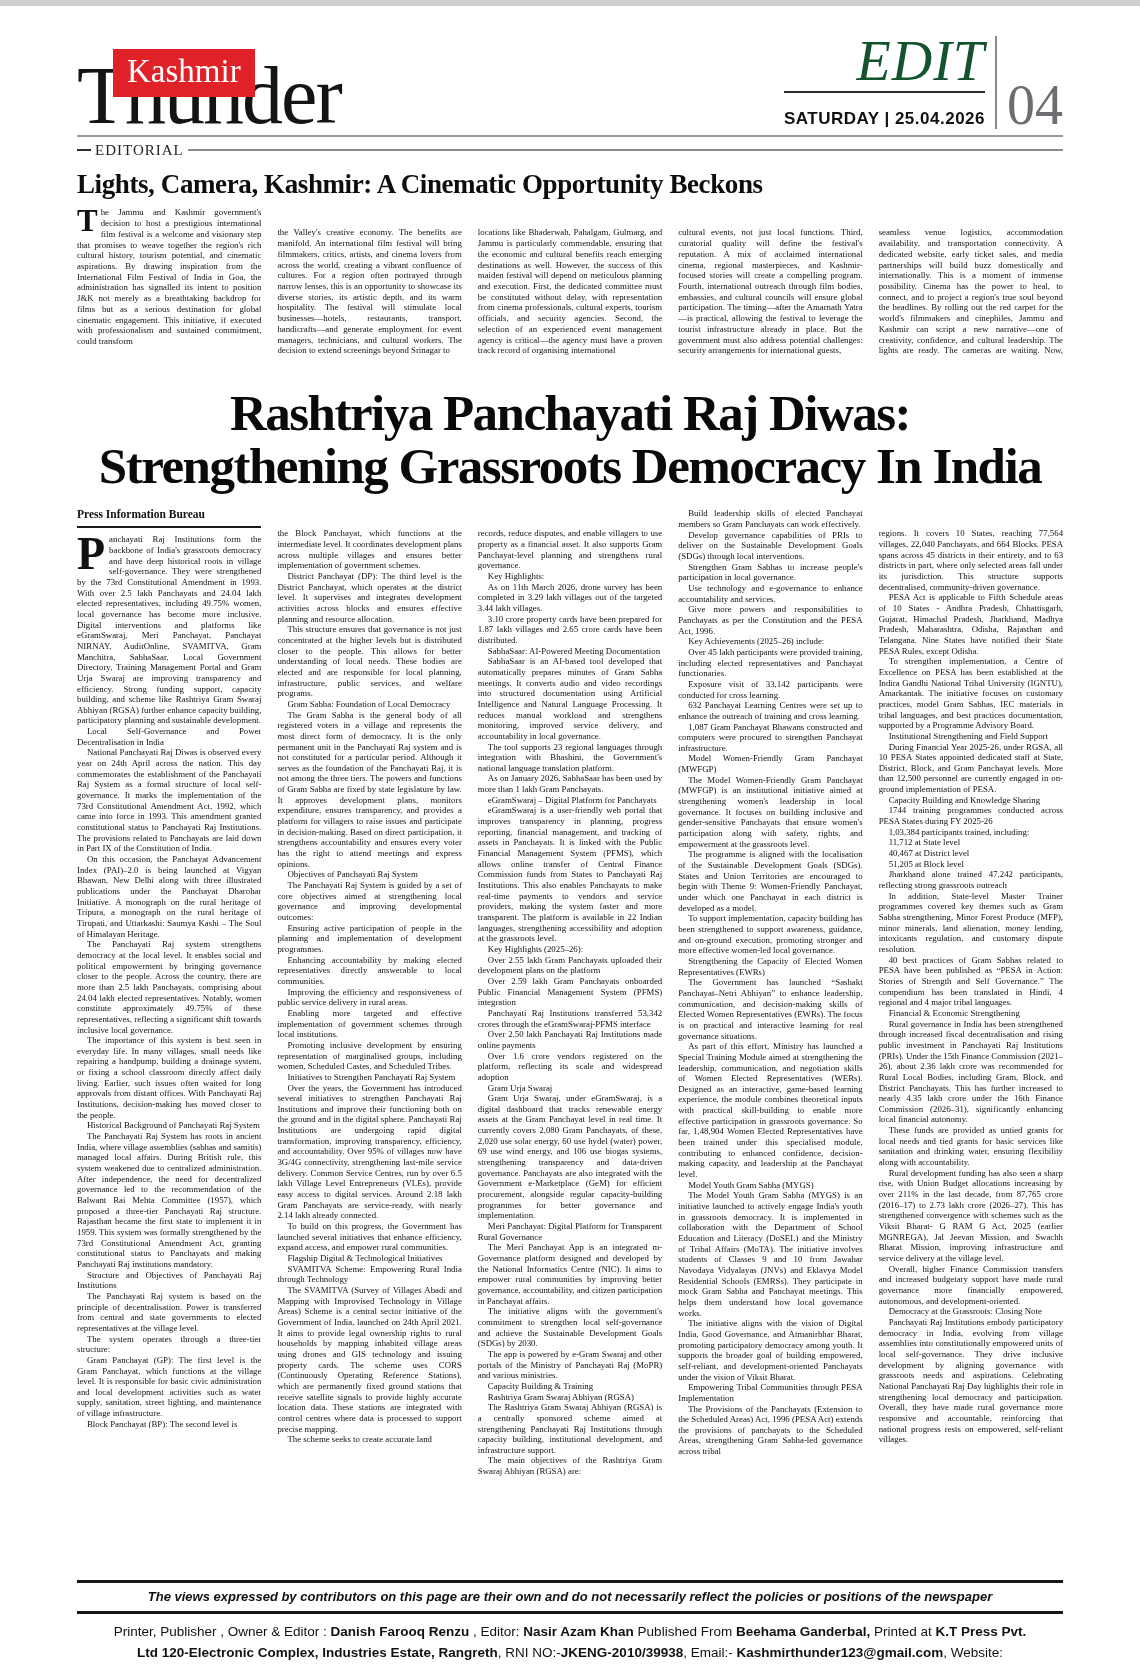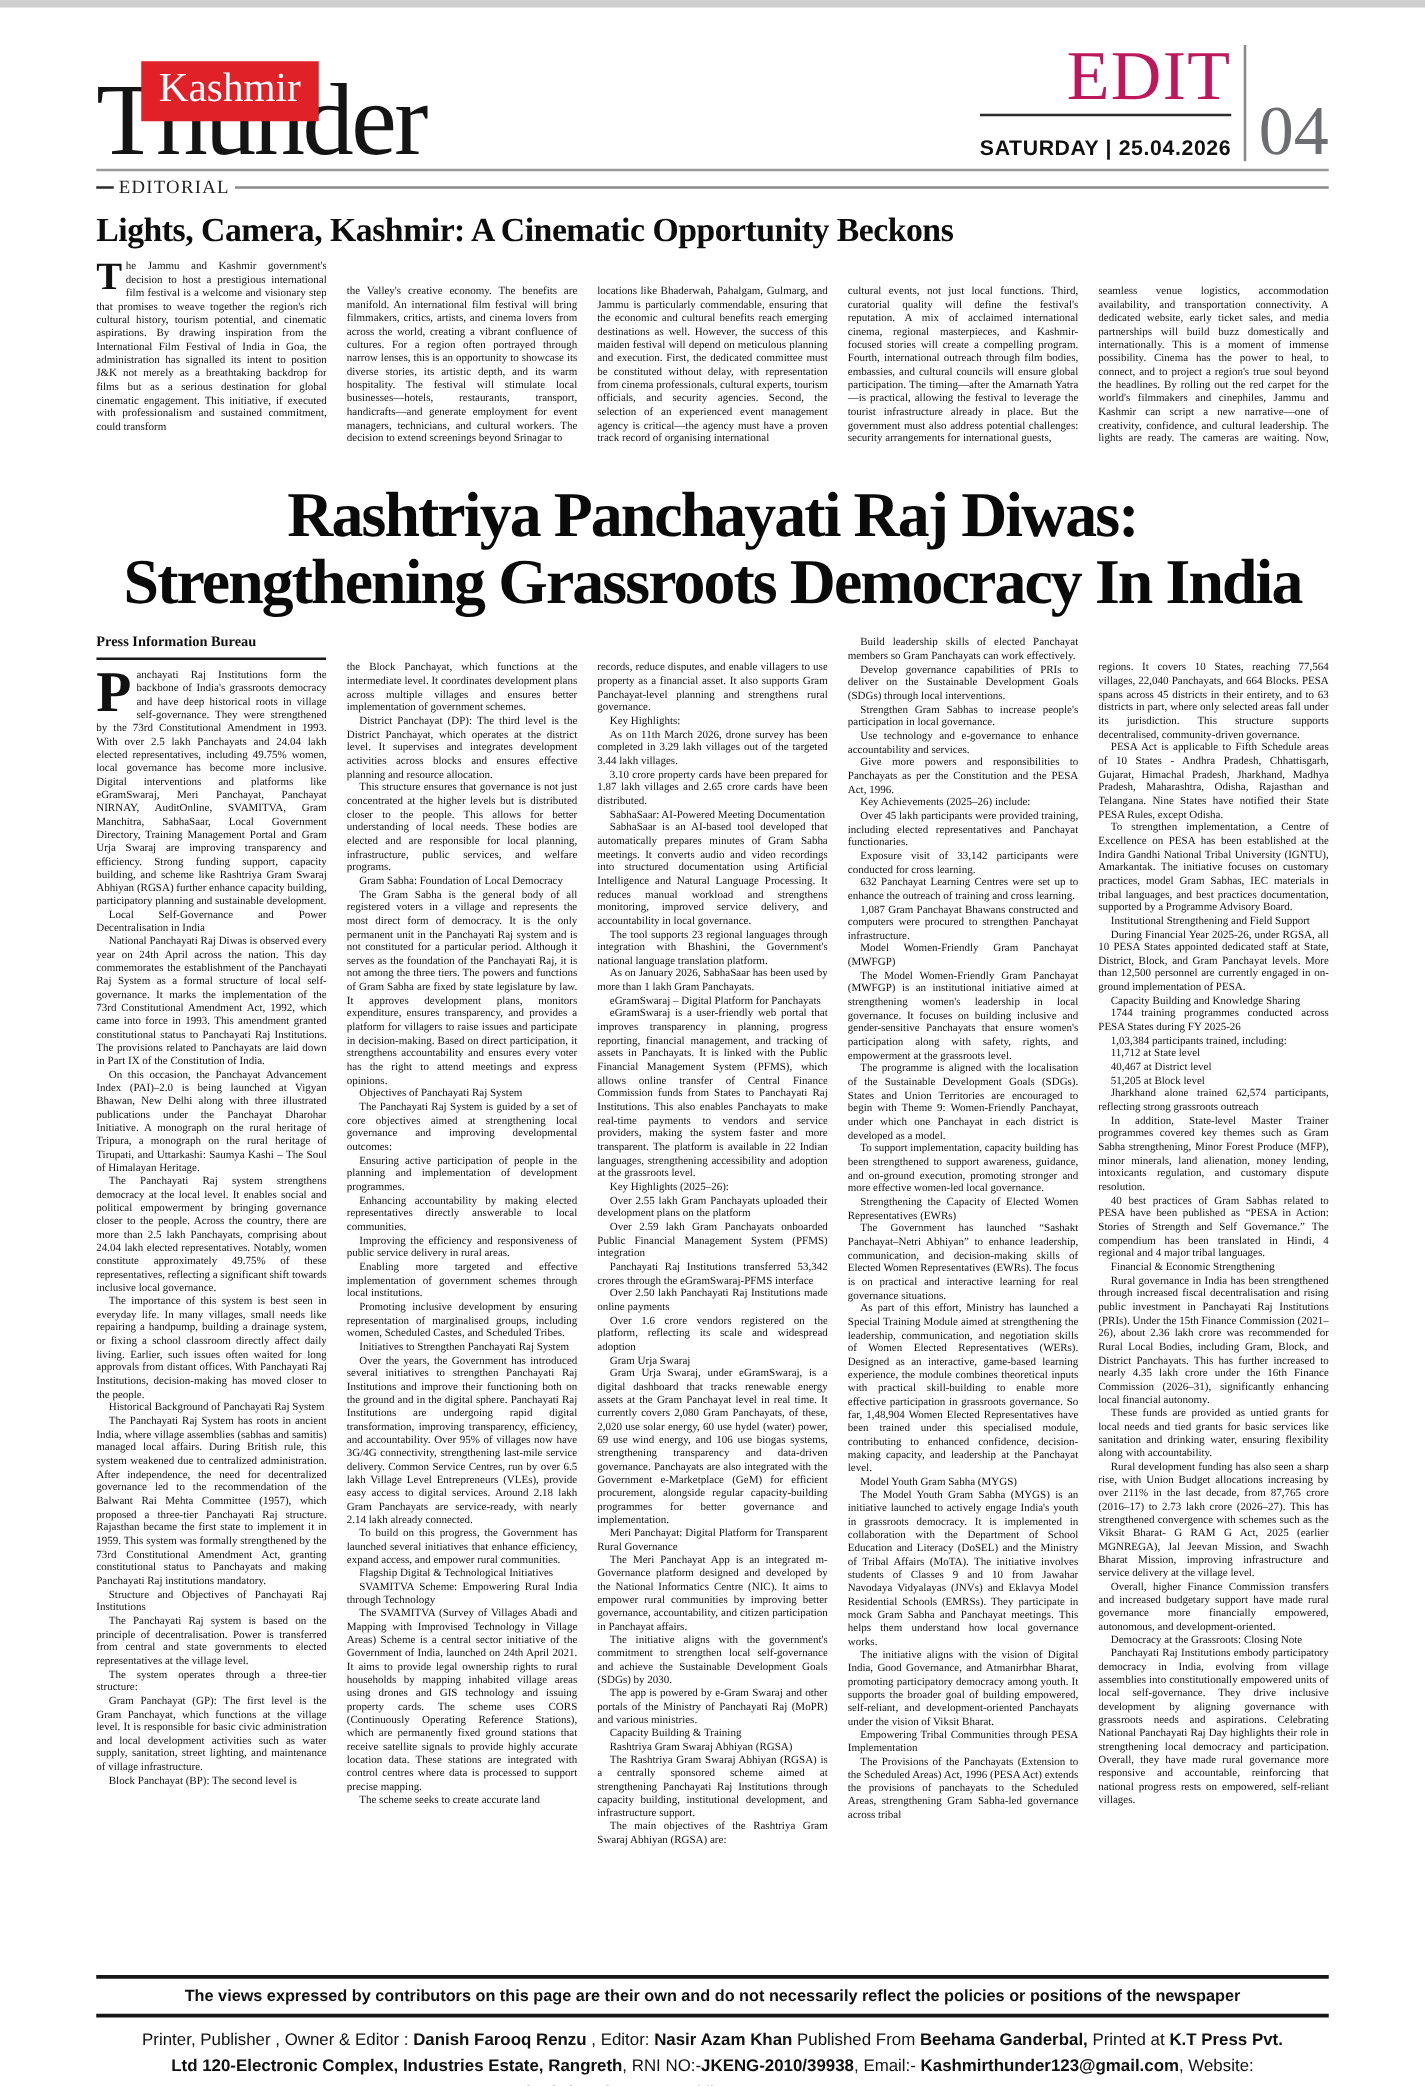--- a/index.html
+++ b/index.html
@@ -11,21 +11,21 @@
   
   .masthead{display:flex;justify-content:space-between;align-items:flex-end;height:97px;}
   .brand{position:relative;line-height:.8;}
   .brand-thunder{font-size:82px;letter-spacing:-2px;color:#141414;}
   .brand-kashmir{
     position:absolute;left:36px;top:-14px;background:var(--accent-red,#e02127);
     color:#fff;font-size:33px;line-height:1;padding:6px 14px 9px 14px;letter-spacing:0;
   }
   .head-right{display:flex;align-items:stretch;}
   .edit-col{text-align:right;display:flex;flex-direction:column;justify-content:flex-end;}
-  .edit-title{font-size:56px;line-height:.92;letter-spacing:1px;color:#be185d;}
+  .edit-title{font-size:56px;line-height:.92;letter-spacing:1px;color:#14532d;font-style:italic;}
   .edit-date{
     border-top:2px solid #2b2b2b;margin-top:3px;padding-top:16px;
     font-family:"Liberation Sans",sans-serif;font-weight:bold;font-size:17px;letter-spacing:.5px;
   }
   .vsep{width:2px;background:#8a8a8a;margin:0 10px;}
   .page-num{font-size:56px;line-height:.82;color:var(--page-number-gray,#6d6e71);align-self:flex-end;}
   .masthead-rule{border-bottom:2px solid var(--rule-gray,#9a9a9a);margin-top:6px;}
   
   .ed-label-row{display:flex;align-items:center;margin-top:5px;height:16px;}
   .ed-tick{width:14px;height:0;border-top:2px solid #2d2d2d;margin-right:4px;}
@@ -49,21 +49,21 @@
   .art-cols{height:1058px;font-size:8.8px;line-height:1.213;margin-top:4px;}
   .byline{
     font-weight:bold;font-size:11.5px;text-indent:0;border-bottom:2px solid #1a1a1a;
     padding-bottom:4px;margin-bottom:6px;
   }
   .art-cols .dropcap{font-size:46px;line-height:37px;padding-right:4px;font-weight:bold;}
   
   .foot{margin-top:14px;}
   .rule-thick{border-top:3px solid #161616;}
   .disclaimer{
-    font-family:"Liberation Sans",sans-serif;font-weight:bold;
+    font-family:"Liberation Sans",sans-serif;font-style:italic;font-weight:bold;
     font-size:13px;text-align:center;padding:6px 0 7px 0;
   }
   .imprint{
     font-family:"Liberation Sans",sans-serif;font-size:13.5px;text-align:center;
     line-height:1.55;padding:8px 30px 9px 30px;
   }
 </style>
 </head>
 <body>
 
@@ -213,21 +213,21 @@
           <p>PESA Act is applicable to Fifth Schedule areas of 10 States - Andhra Pradesh, Chhattisgarh, Gujarat, Himachal Pradesh, Jharkhand, Madhya Pradesh, Maharashtra, Odisha, Rajasthan and Telangana. Nine States have notified their State PESA Rules, except Odisha.</p>
           <p>To strengthen implementation, a Centre of Excellence on PESA has been established at the Indira Gandhi National Tribal University (IGNTU), Amarkantak. The initiative focuses on customary practices, model Gram Sabhas, IEC materials in tribal languages, and best practices documentation, supported by a Programme Advisory Board.</p>
           <p>Institutional Strengthening and Field Support</p>
           <p>During Financial Year 2025-26, under RGSA, all 10 PESA States appointed dedicated staff at State, District, Block, and Gram Panchayat levels. More than 12,500 personnel are currently engaged in on-ground implementation of PESA.</p>
           <p>Capacity Building and Knowledge Sharing</p>
           <p>1744 training programmes conducted across PESA States during FY 2025-26</p>
           <p>1,03,384 participants trained, including:</p>
           <p>11,712 at State level</p>
           <p>40,467 at District level</p>
           <p>51,205 at Block level</p>
-          <p>Jharkhand alone trained 62,574 participants, reflecting strong grassroots outreach</p>
+          <p>Jharkhand alone trained 47,242 participants, reflecting strong grassroots outreach</p>
           <p>In addition, State-level Master Trainer programmes covered key themes such as Gram Sabha strengthening, Minor Forest Produce (MFP), minor minerals, land alienation, money lending, intoxicants regulation, and customary dispute resolution.</p>
           <p>40 best practices of Gram Sabhas related to PESA have been published as “PESA in Action: Stories of Strength and Self Governance.” The compendium has been translated in Hindi, 4 regional and 4 major tribal languages.</p>
           <p>Financial &amp; Economic Strengthening</p>
           <p>Rural governance in India has been strengthened through increased fiscal decentralisation and rising public investment in Panchayati Raj Institutions (PRIs). Under the 15th Finance Commission (2021–26), about  2.36 lakh crore was recommended for Rural Local Bodies, including Gram, Block, and District Panchayats. This has further increased to nearly  4.35 lakh crore under the 16th Finance Commission (2026–31), significantly enhancing local financial autonomy.</p>
           <p>These funds are provided as untied grants for local needs and tied grants for basic services like sanitation and drinking water, ensuring flexibility along with accountability.</p>
           <p>Rural development funding has also seen a sharp rise, with Union Budget allocations increasing by over 211% in the last decade, from  87,765 crore (2016–17) to  2.73 lakh crore (2026–27). This has strengthened convergence with schemes such as the Viksit Bharat- G RAM G Act, 2025 (earlier MGNREGA), Jal Jeevan Mission, and Swachh Bharat Mission, improving infrastructure and service delivery at the village level.</p>
           <p>Overall, higher Finance Commission transfers and increased budgetary support have made rural governance more financially empowered, autonomous, and development-oriented.</p>
           <p>Democracy at the Grassroots: Closing Note</p>
           <p>Panchayati Raj Institutions embody participatory democracy in India, evolving from village assemblies into constitutionally empowered units of local self-governance. They drive inclusive development by aligning governance with grassroots needs and aspirations. Celebrating National Panchayati Raj Day highlights their role in strengthening local democracy and participation. Overall, they have made rural governance more responsive and accountable, reinforcing that national progress rests on empowered, self-reliant villages.</p>
         </div>

